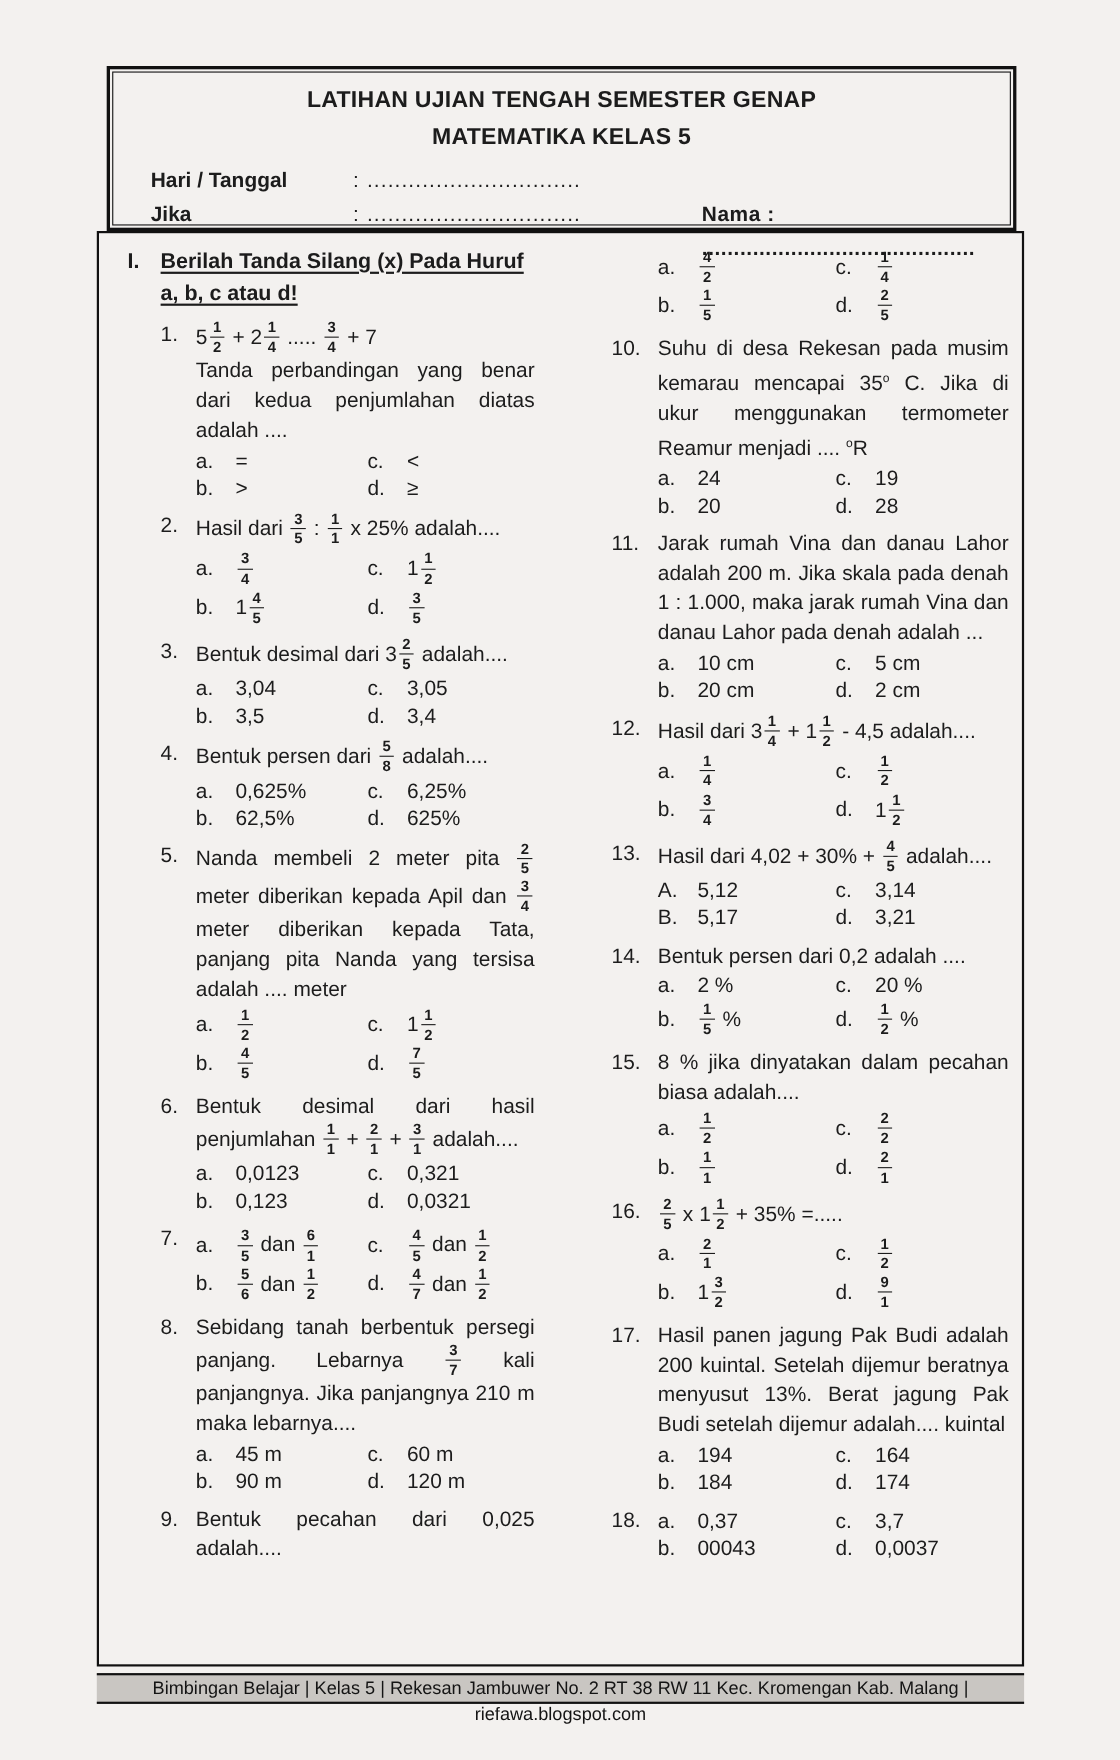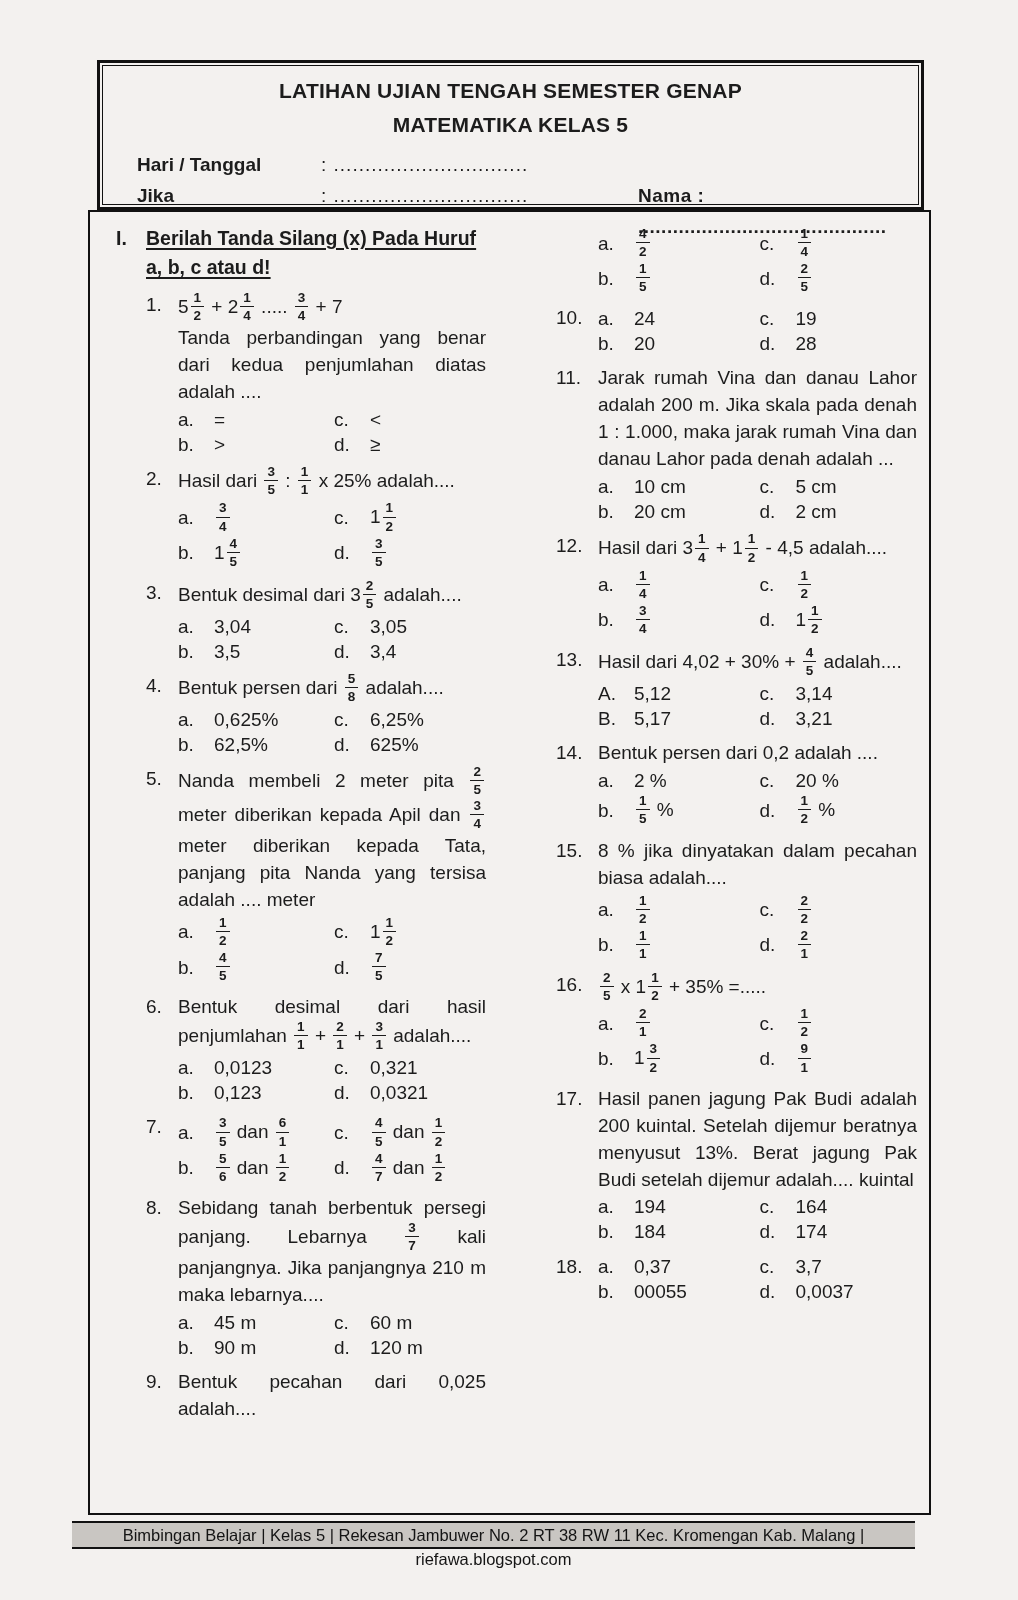--- a/index.html
+++ b/index.html
@@ -60,21 +60,21 @@
     display: inline-flex; flex-direction: column; vertical-align: middle;
     text-align: center; margin: 0 2px; position: relative; top: -1px;
     font-size: 13.5px; font-weight: bold; line-height: 1.12;
   }
   .frac .num { border-bottom: 1.5px solid #1c1c1c; padding: 0 3px 1px; }
   .frac .den { padding-top: 1px; }
   sup { font-size: 11px; }
 
   
   .footer-bar {
-    position: absolute; left: 72px; top: 1521px; width: 843px; height: 28px;
+    position: absolute; left: 88px; top: 1521px; width: 843px; height: 28px;
     background: #c9c6c2;
     border-top: 2px solid #111; border-bottom: 2px solid #111;
     font-size: 16.5px; line-height: 24px; text-align: center; color: #141414;
   }
 </style>
 </head>
 <body>
 
 <div class="page">
 
@@ -420,20 +420,21 @@
                       <span class="num">2</span>
                       <span class="den">5</span>
                     </span></span>
                 </div>
               </div>
             </div>
           </div>
           <div class="question">
             <div class="qnum">10.</div>
             <div class="qbody">
+              <div class="qtext">Suhu di desa Rekesan pada musim kemarau mencapai 35<sup>o</sup> C. Jika di ukur menggunakan termometer Reamur menjadi .... <sup>o</sup>R</div>
               <div class="opts">
                 <div class="opt">
                   <span class="okey">a.</span>
                   <span class="oval">24</span>
                 </div>
                 <div class="opt">
                   <span class="okey">c.</span>
                   <span class="oval">19</span>
                 </div>
                 <div class="opt">
@@ -679,21 +680,21 @@
                 <div class="opt">
                   <span class="okey">a.</span>
                   <span class="oval">0,37</span>
                 </div>
                 <div class="opt">
                   <span class="okey">c.</span>
                   <span class="oval">3,7</span>
                 </div>
                 <div class="opt">
                   <span class="okey">b.</span>
-                  <span class="oval">00055</span>
+                  <span class="oval">00043</span>
                 </div>
                 <div class="opt">
                   <span class="okey">d.</span>
                   <span class="oval">0,0037</span>
                 </div>
               </div>
             </div>
           </div>
         </div>
     </div>

